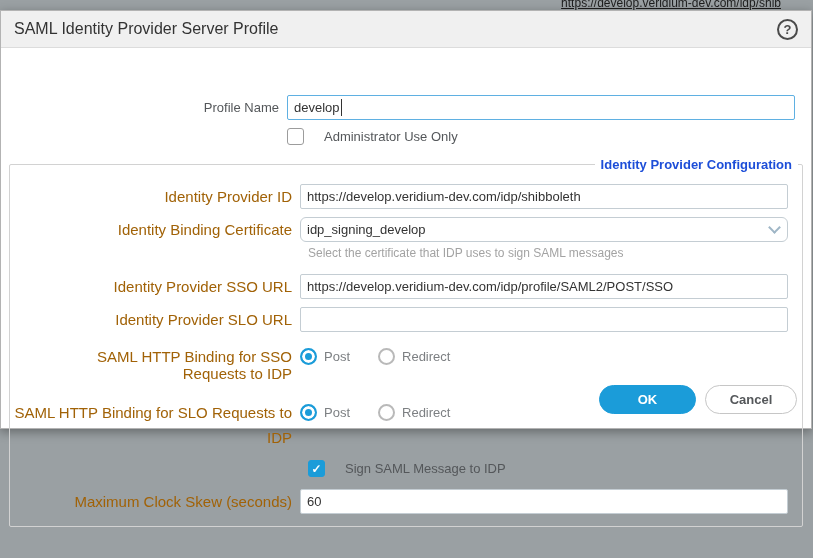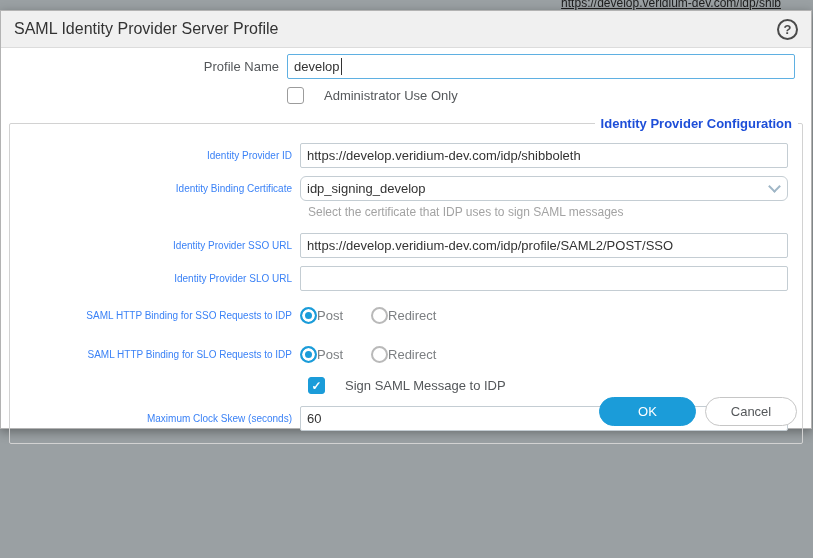--- a/index.html
+++ b/index.html
@@ -30,21 +30,21 @@
     padding: 0 13px;
   }
   .dlg-title { flex: 1; font-size: 16px; color: #333333; }
   .help-icon {
     width: 21px; height: 21px; border-radius: 50%;
     border: 2px solid #4a4a4a; color: #4a4a4a;
     font-size: 13px; font-weight: bold;
     display: flex; align-items: center; justify-content: center;
     cursor: pointer;
   }
-  .dlg-body { padding-top: 6px; }
+  .dlg-body { padding-top: 31px; margin-top: 16px; }
 
   .row { display: flex; align-items: flex-start; }
   .lbl {
     flex: 0 0 286px; text-align: right; padding-right: 8px;
     font-size: 13px; color: #54575a; line-height: 25px;
   }
   .ctrl { flex: 1; margin-right: 16px; position: relative; }
 
   input.txt {
     width: 100%; height: 25px; padding: 0 6px;
@@ -73,21 +73,21 @@
     margin: 12px 8px 0 8px;
     border: 1px solid #d2d2d2; border-radius: 2px;
     padding: 4px 14px 12px 0;
   }
   fieldset.idp legend {
     margin-left: 10px; padding: 0 6px;
     font-size: 13px; font-weight: bold; color: #1d4ed8; text-align: right;
   }
   .f-lbl {
     flex: 0 0 290px; text-align: right; padding-right: 8px;
-    font-size: 10px; color: #3b82f6; line-height: 25px;
+    font-size: 15px; color: #a16207; line-height: 25px;
   }
   .f-ctrl { flex: 1; position: relative; }
   .narrow { display: inline-block; max-width: 252px; text-align: right; line-height: 17px; padding-top: 4px; }
 
   .mt8 { margin-top: 8px; }
   .mt10 { margin-top: 10px; }
   .mt12 { margin-top: 12px; }
   .mt16 { margin-top: 16px; }
   .mt18 { margin-top: 18px; }
 
@@ -102,36 +102,36 @@
     padding: 0 8px 0 6px; cursor: pointer;
   }
   .select-value { flex: 1; font-size: 13px; color: #333; }
   .chev {
     width: 9px; height: 9px;
     border-right: 2px solid #9fb6c6; border-bottom: 2px solid #9fb6c6;
     transform: rotate(45deg); margin-top: -4px;
   }
 
   .radio-group { display: flex; gap: 28px; align-items: center; padding-top: 4px; }
-  .radio { display: flex; align-items: center; cursor: pointer; }
+  .radio { display: flex; align-items: center; gap: 7px; cursor: pointer; }
   .rc {
     width: 17px; height: 17px; border-radius: 50%;
     border: 2px solid #b9b9b9; background: #fff; flex: 0 0 17px;
   }
   .rc.checked {
     border-color: #1b9cd9; background: #1b9cd9;
     box-shadow: inset 0 0 0 3px #fff;
   }
   .radio-label { font-size: 13px; color: #7c7f82; }
 
   .indent { margin-left: 298px; }
 
   .btn-row {
-    position: absolute; right: 14px; bottom: 2px;
-    display: flex; gap: 9px;
+    position: absolute; right: 14px; bottom: 14px;
+    display: flex; gap: 9px; font-weight: bold;
   }
   .btn {
     height: 29px; border-radius: 15px; font-size: 13px;
     display: flex; align-items: center; justify-content: center;
     cursor: pointer; font-family: "Liberation Sans", sans-serif;
   }
   .btn-ok { width: 97px; background: #1b9cd9; color: #fff; border: 1px solid #1b9cd9; }
   .btn-cancel { width: 92px; background: #fff; color: #54575a; border: 1px solid #c6c6c6; }
 </style>
 </head>

